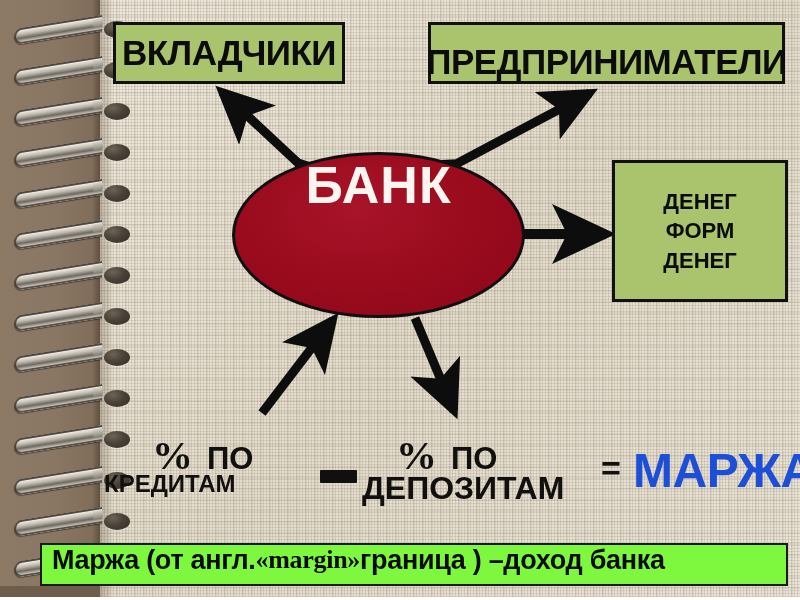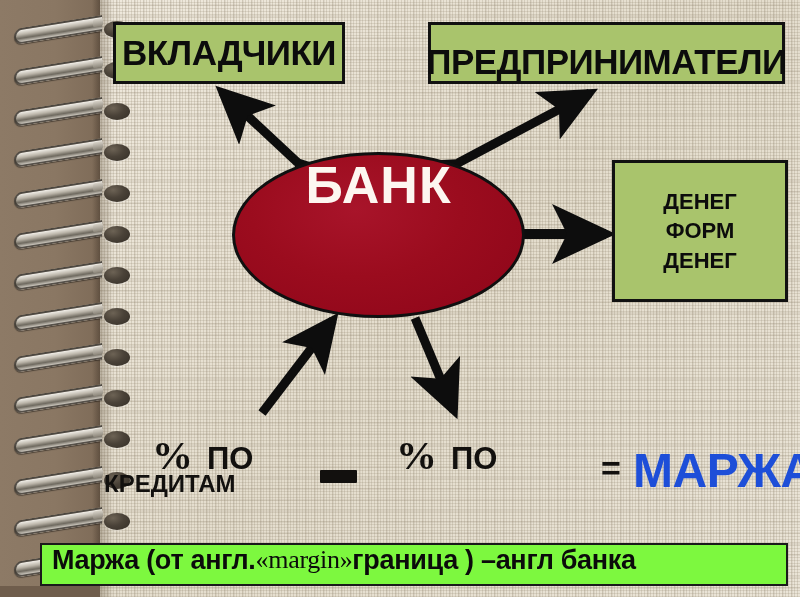--- a/index.html
+++ b/index.html
@@ -145,21 +145,21 @@
     display:flex;align-items:flex-start;
     padding-left:10px;
     color:#0b0b0b;font-weight:bold;
     font-size:27px;
     font-family:"Liberation Sans",sans-serif;
     letter-spacing:-0.3px;
     white-space:nowrap;
     overflow:hidden;
   }
   #caption-bar .serif-term{
-    font-family:"Liberation Serif",serif;font-weight:normal;font-size:26px;
+    font-family:"Liberation Serif",serif;font-weight:bold;font-size:26px;
   }
 </style>
 </head>
 <body>
 
 <div id="stage">
 
   <div class="page"></div>
   <div class="page-shadow"></div>
 
@@ -246,23 +246,24 @@
   <div class="formula" id="credit-top">
     <span class="pct">%</span><span class="sans">ПО</span>
   </div>
   <div class="formula sans" id="credit-bottom">КРЕДИТАМ</div>
 
   <div id="minus-sign"></div>
 
   <div class="formula" id="deposit-top">
     <span class="pct">%</span><span class="sans">ПО</span>
   </div>
+  <div class="formula sans" id="deposit-bottom">ДЕПОЗИТАМ</div>
 
   <div id="equals-sign">=</div>
   <div id="margin-word">МАРЖА</div>
 
   <div id="caption-bar">
     <span>Маржа (от англ. </span>
       <span class="serif-term">«margin»</span>
-      <span> граница ) –англ банка</span>
+      <span> граница ) –доход банка</span>
   </div>
 
 </div>
 
 </body></html>

